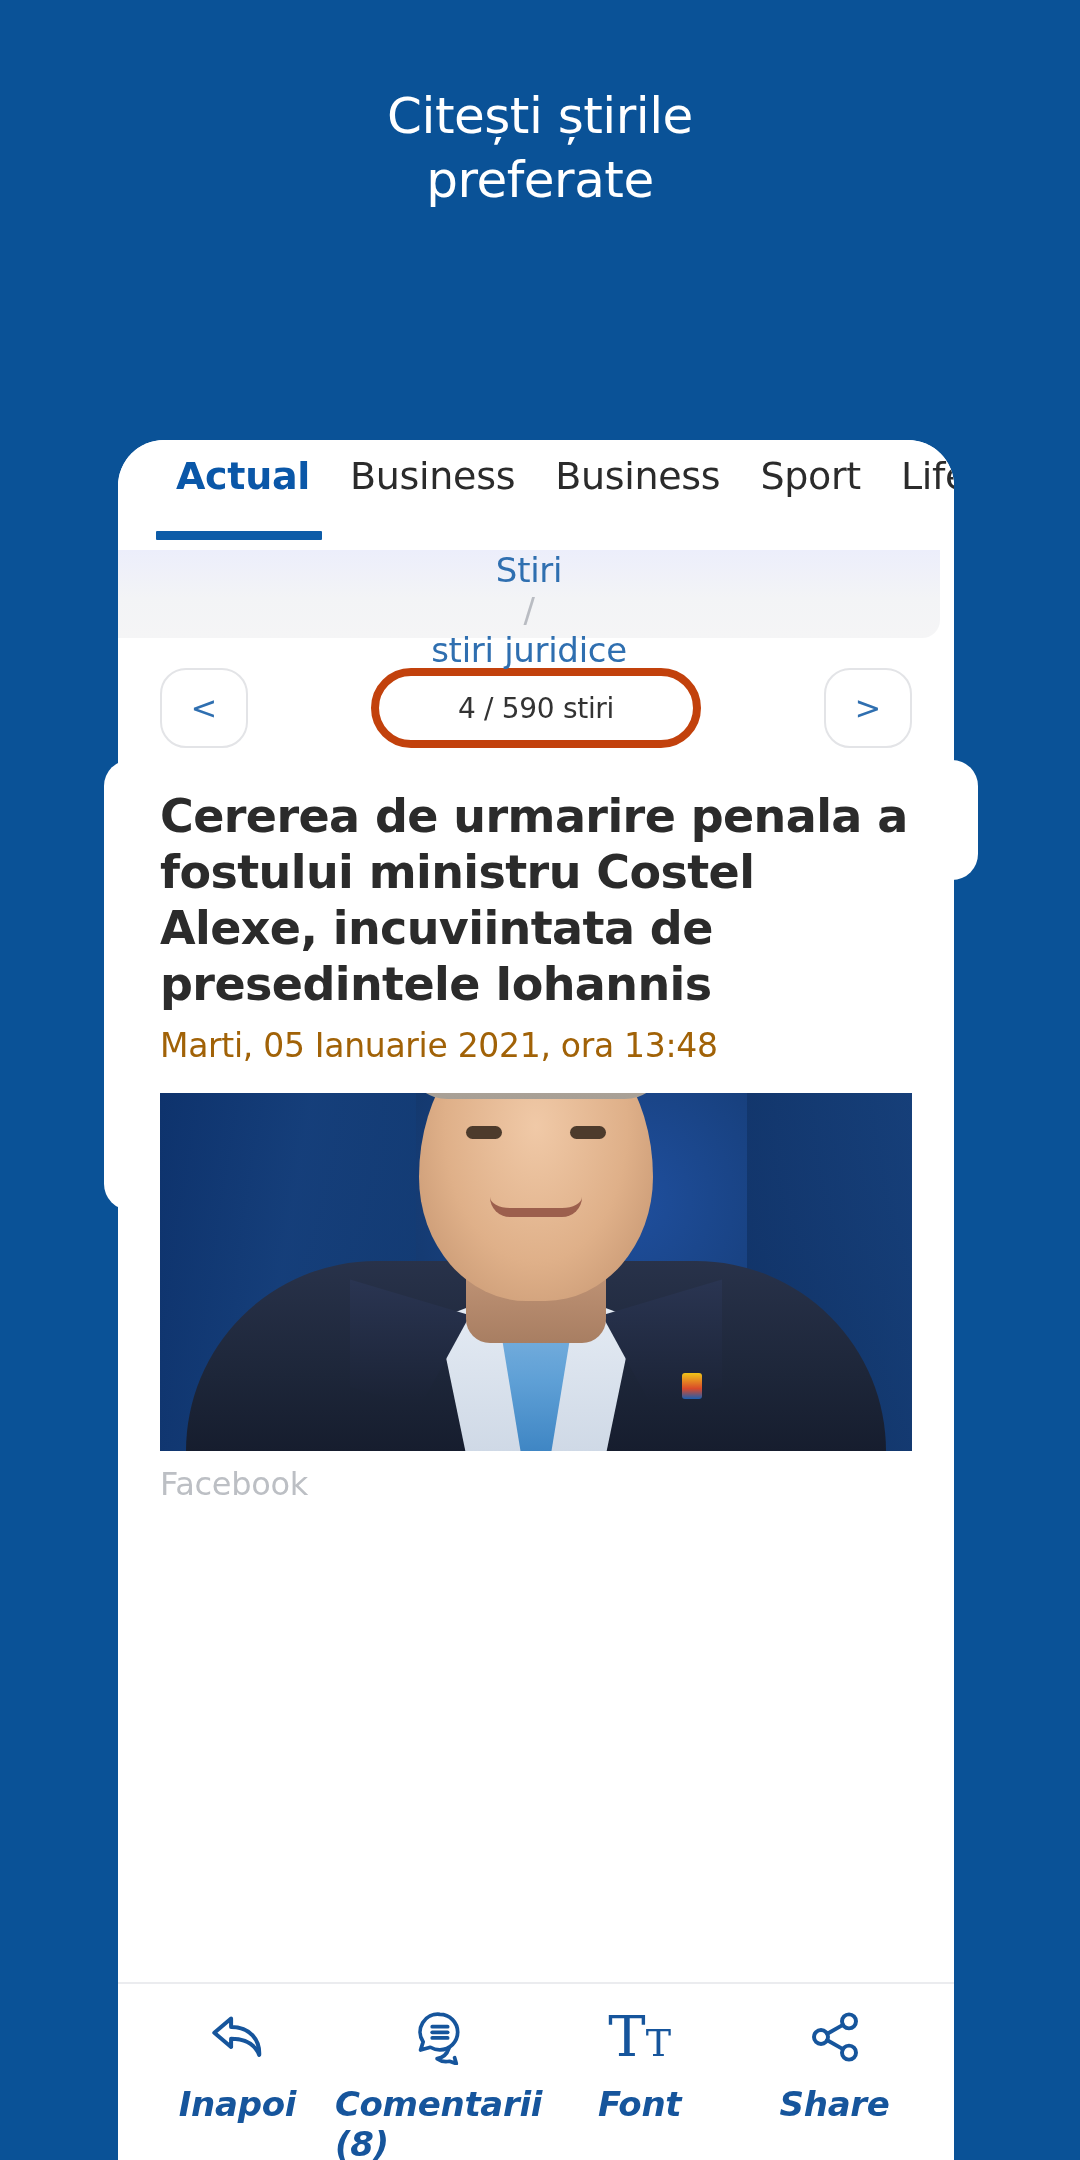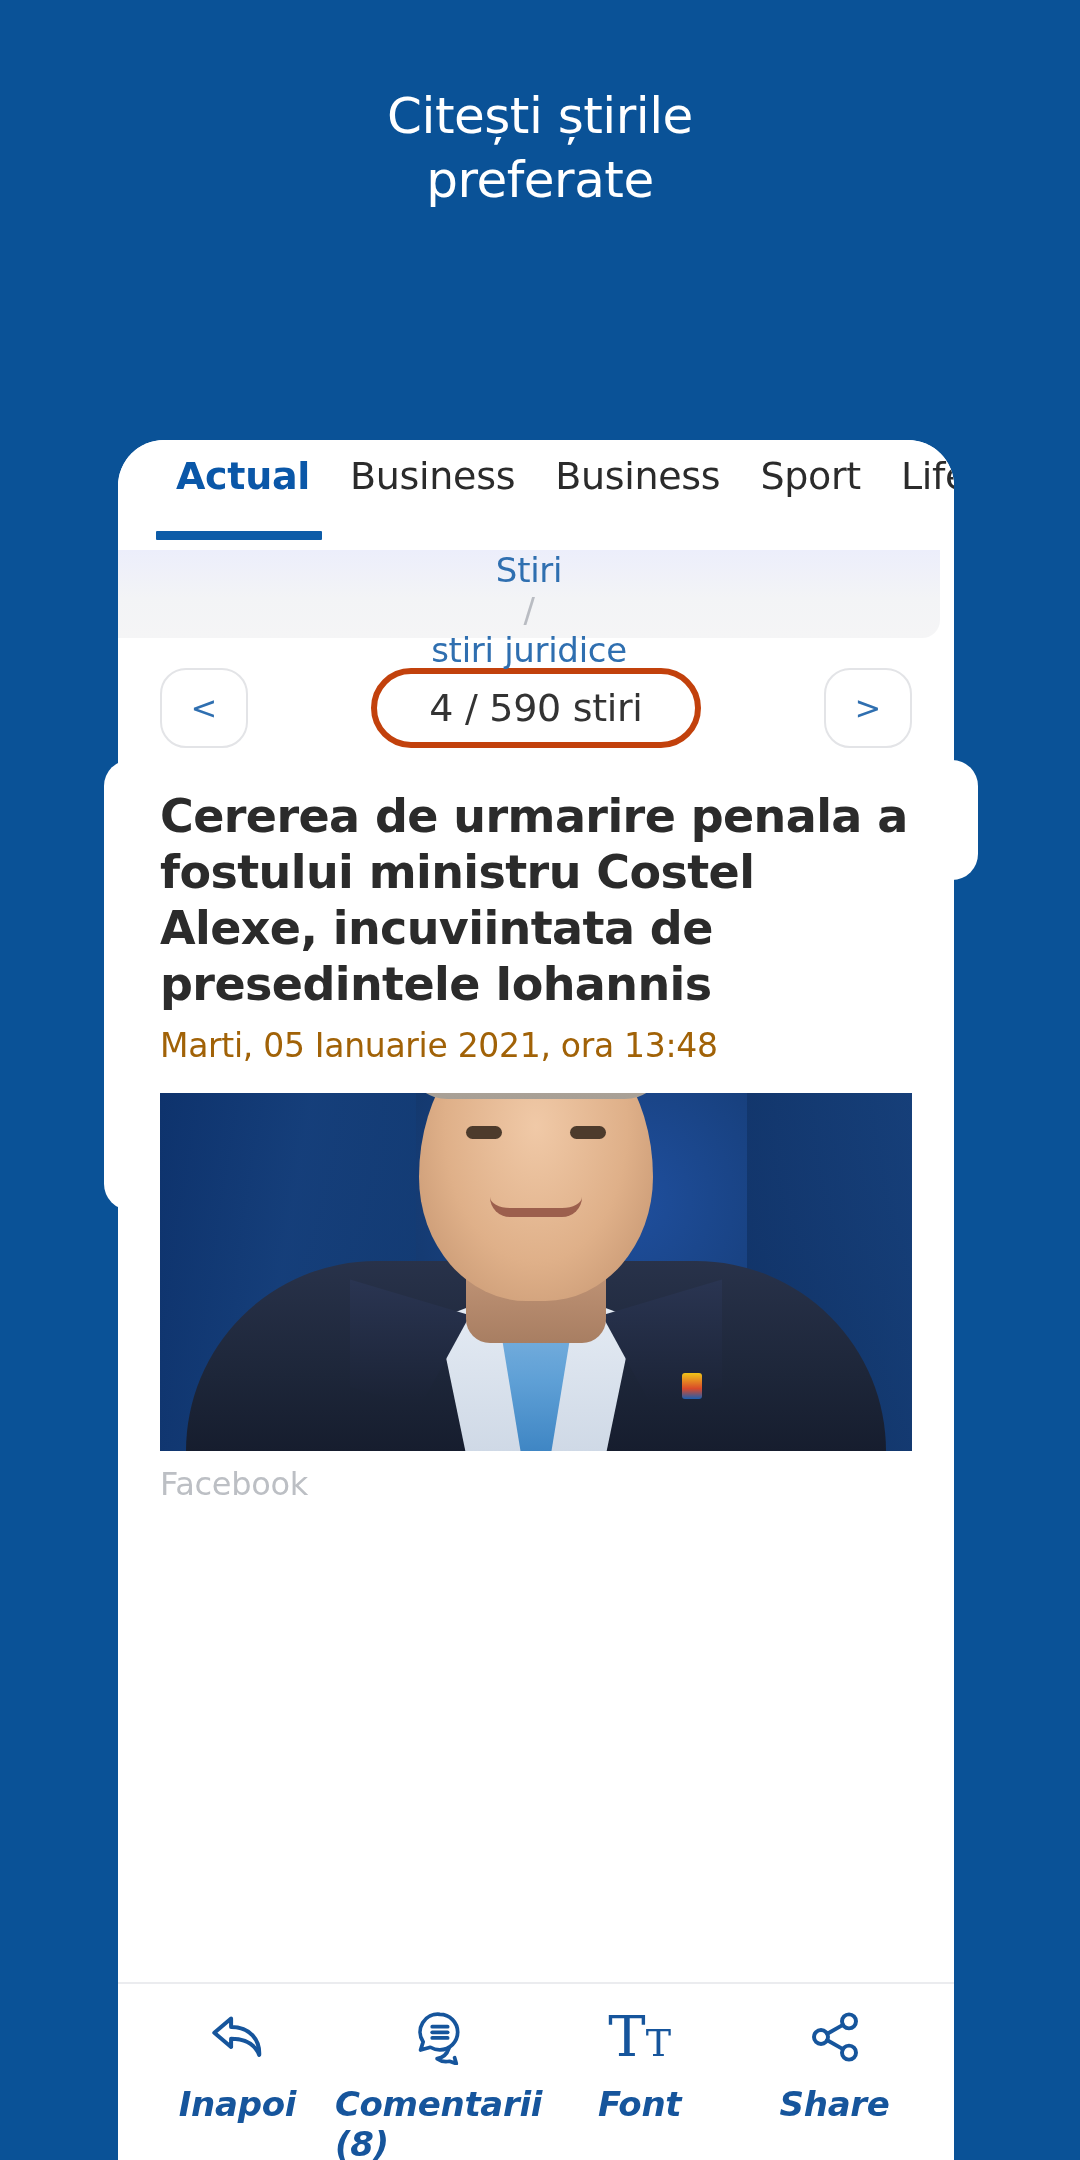--- a/index.html
+++ b/index.html
@@ -193,26 +193,26 @@
     align-items: center;
     justify-content: center;
     font-size: 32px;
     color: #2f6fb0;
     background: #ffffff;
     cursor: pointer;
   }
   .pager-count {
     min-width: 330px;
     height: 80px;
-    border: 6px solid #c2410c;
+    border: 8px solid #c2410c;
     border-radius: 40px;
     display: flex;
     align-items: center;
     justify-content: center;
-    font-size: 38px;
+    font-size: 28px;
     color: #333333;
     background: #ffffff;
     letter-spacing: -0.3px;
     cursor: pointer;
   }
 
   
   .article { padding: 0 42px; background: #ffffff; }
   .article-title {
     font-size: 46px;

